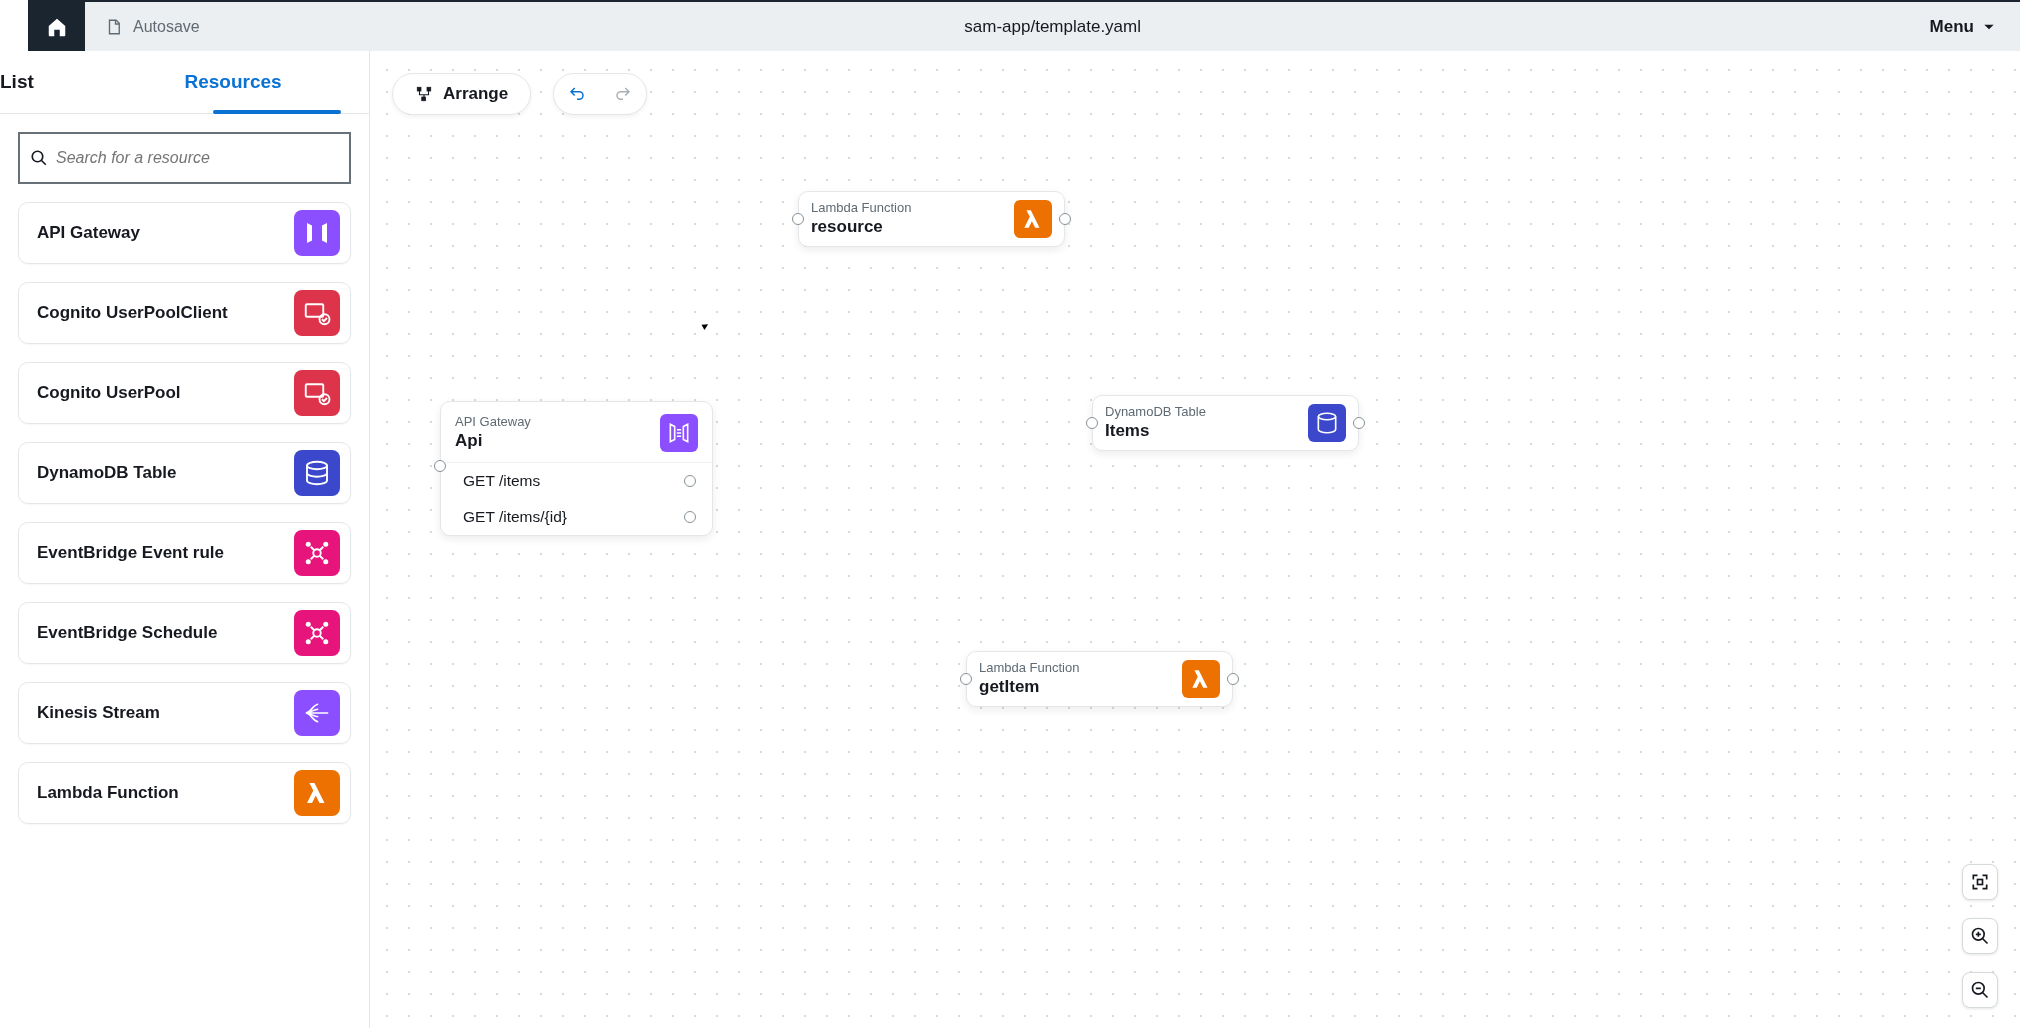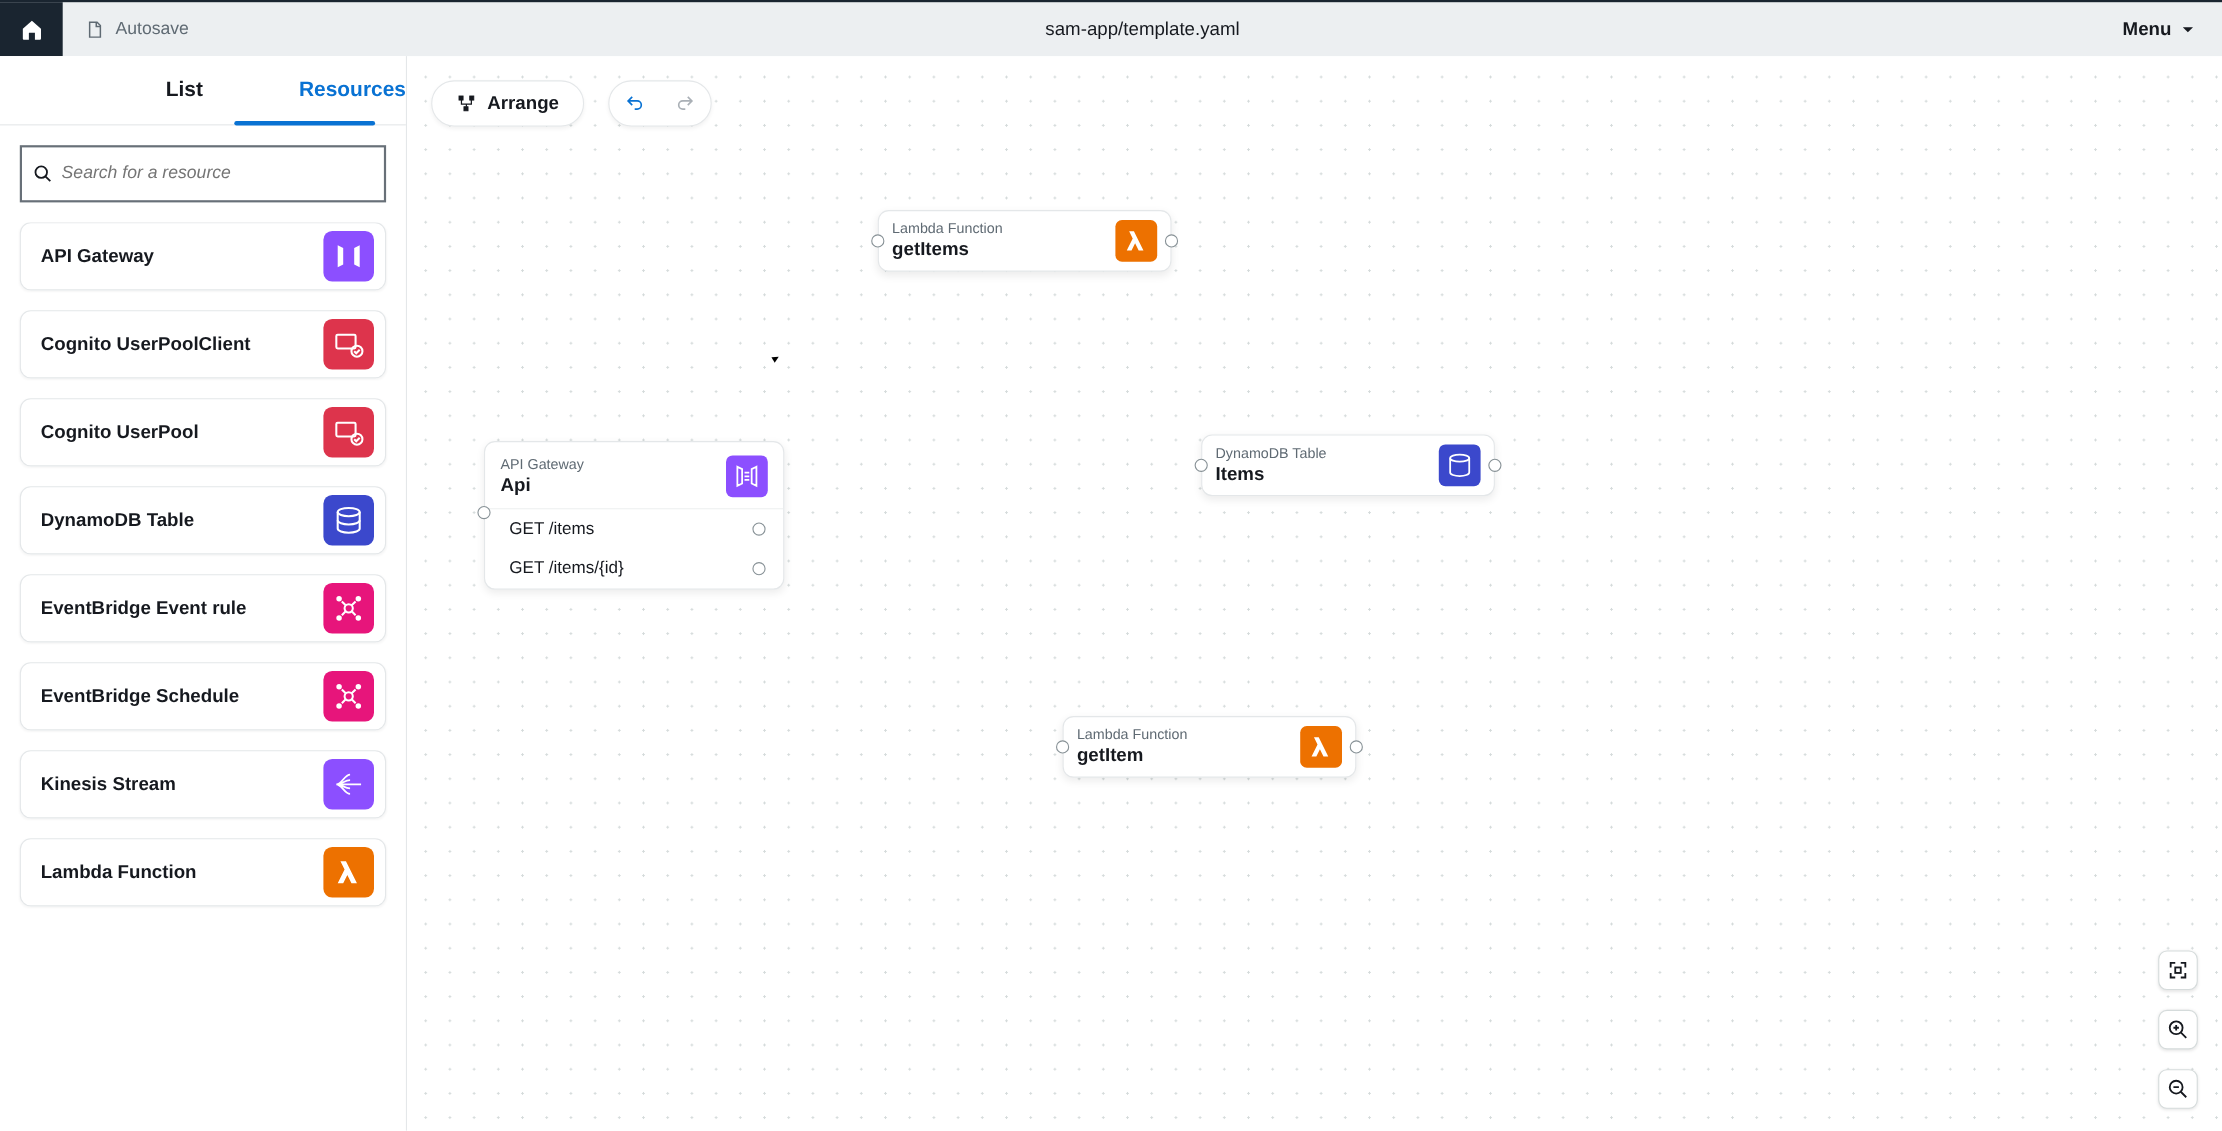--- a/index.html
+++ b/index.html
@@ -1,34 +1,34 @@
 <!DOCTYPE html>
 <html><head>
 <meta charset="utf-8">
 <style>
 * { box-sizing: border-box; margin: 0; padding: 0; font-family: "Amazon Ember", "Helvetica Neue", Arial, sans-serif; }
 html, body { width: 100%; height: 100%; overflow: hidden; background: #fff; }
 
 
-.topbar { height: 51px; background: #eceff1; border-top: 2px solid #1a2530; display: flex; align-items: center; }
+.topbar { height: 51px; background: #eceff1; border-top: 2px solid #1a2530; display: flex; align-items: center; margin-left: 28px; }
 .home-btn { width: 57px; height: 49px; background: #1a2530; display: flex; align-items: center; justify-content: center; }
 .home-btn svg { width: 22px; height: 22px; fill: #fff; }
 .autosave { display: flex; align-items: center; gap: 10px; padding-left: 20px; color: #5f6a73; font-size: 16px; }
 .autosave svg { width: 18px; height: 18px; fill: none; stroke: #5f6a73; stroke-width: 1.8; }
 .title { flex: 1; text-align: center; font-size: 17px; color: #16191f; }
 .menu-btn { padding: 0 24px; display: flex; align-items: center; gap: 8px; font-size: 17px; font-weight: 700; color: #16191f; cursor: pointer; }
 .menu-btn svg { width: 14px; height: 14px; fill: #16191f; }
 
 
 .shell { display: flex; height: calc(100% - 51px); }
 
 
 .sidebar { width: 370px; border-right: 1px solid #e4e7e9; display: flex; flex-direction: column; background: #fff; }
 .tabs { display: flex; height: 63px; border-bottom: 1px solid #e4e7e9; }
-.tab { flex: 1; display: flex; align-items: center; justify-content: flex-end; font-size: 19px; font-weight: 600; color: #16191f; cursor: pointer; position: relative; }
+.tab { flex: 1; display: flex; align-items: center; justify-content: flex-start; font-size: 19px; font-weight: 600; color: #16191f; cursor: pointer; position: relative; }
 .tab.active { color: #0972d3; font-weight: 700; }
 .tab.active::after { content: ""; position: absolute; bottom: -1px; left: 50%; transform: translateX(-50%); width: 128px; height: 4px; background: #0972d3; border-radius: 2px; }
 
 .search-wrap { padding: 18px; }
 .search-box { display: flex; align-items: center; border: 2px solid #687078; border-radius: 0; height: 52px; padding: 0 10px; gap: 8px; }
 .search-box svg { width: 18px; height: 18px; stroke: #16191f; fill: none; stroke-width: 2.2; }
 .search-box input { flex: 1; border: none; outline: none; font-size: 16px; font-style: italic; color: #5f6a73; background: transparent; }
 
 .res-list { flex: 1; overflow-y: auto; padding: 0 18px 18px; display: flex; flex-direction: column; gap: 18px; }
 .res-item { display: flex; align-items: center; justify-content: space-between; height: 62px; border: 1px solid #e4e7e9; border-radius: 10px; padding: 0 10px 0 18px; cursor: pointer; box-shadow: 0 1px 2px rgba(0,0,0,0.04); }
@@ -239,21 +239,21 @@
             </svg>
         </div>
       </div>
     </div>
 
     <div class="node" style="left:428px; top:140px; width:267px;">
       <div class="port" style="left:-7px; top:50%; transform:translateY(-50%);"></div>
       <div class="node-head">
         <div class="node-text">
           <div class="node-type">Lambda Function</div>
-          <div class="node-name">getItems</div>
+          <div class="node-name">resource</div>
         </div>
         <div class="node-icon ic-orange">
             <svg viewBox="0 0 24 24">
               <path d="M6 4h4l8 16h-4l-3-6-3 6H4l5-10-3-6z"></path>
             </svg>
           </div>
       </div>
       <div class="port" style="right:-7px; top:50%; transform:translateY(-50%);"></div>
     </div>
 

